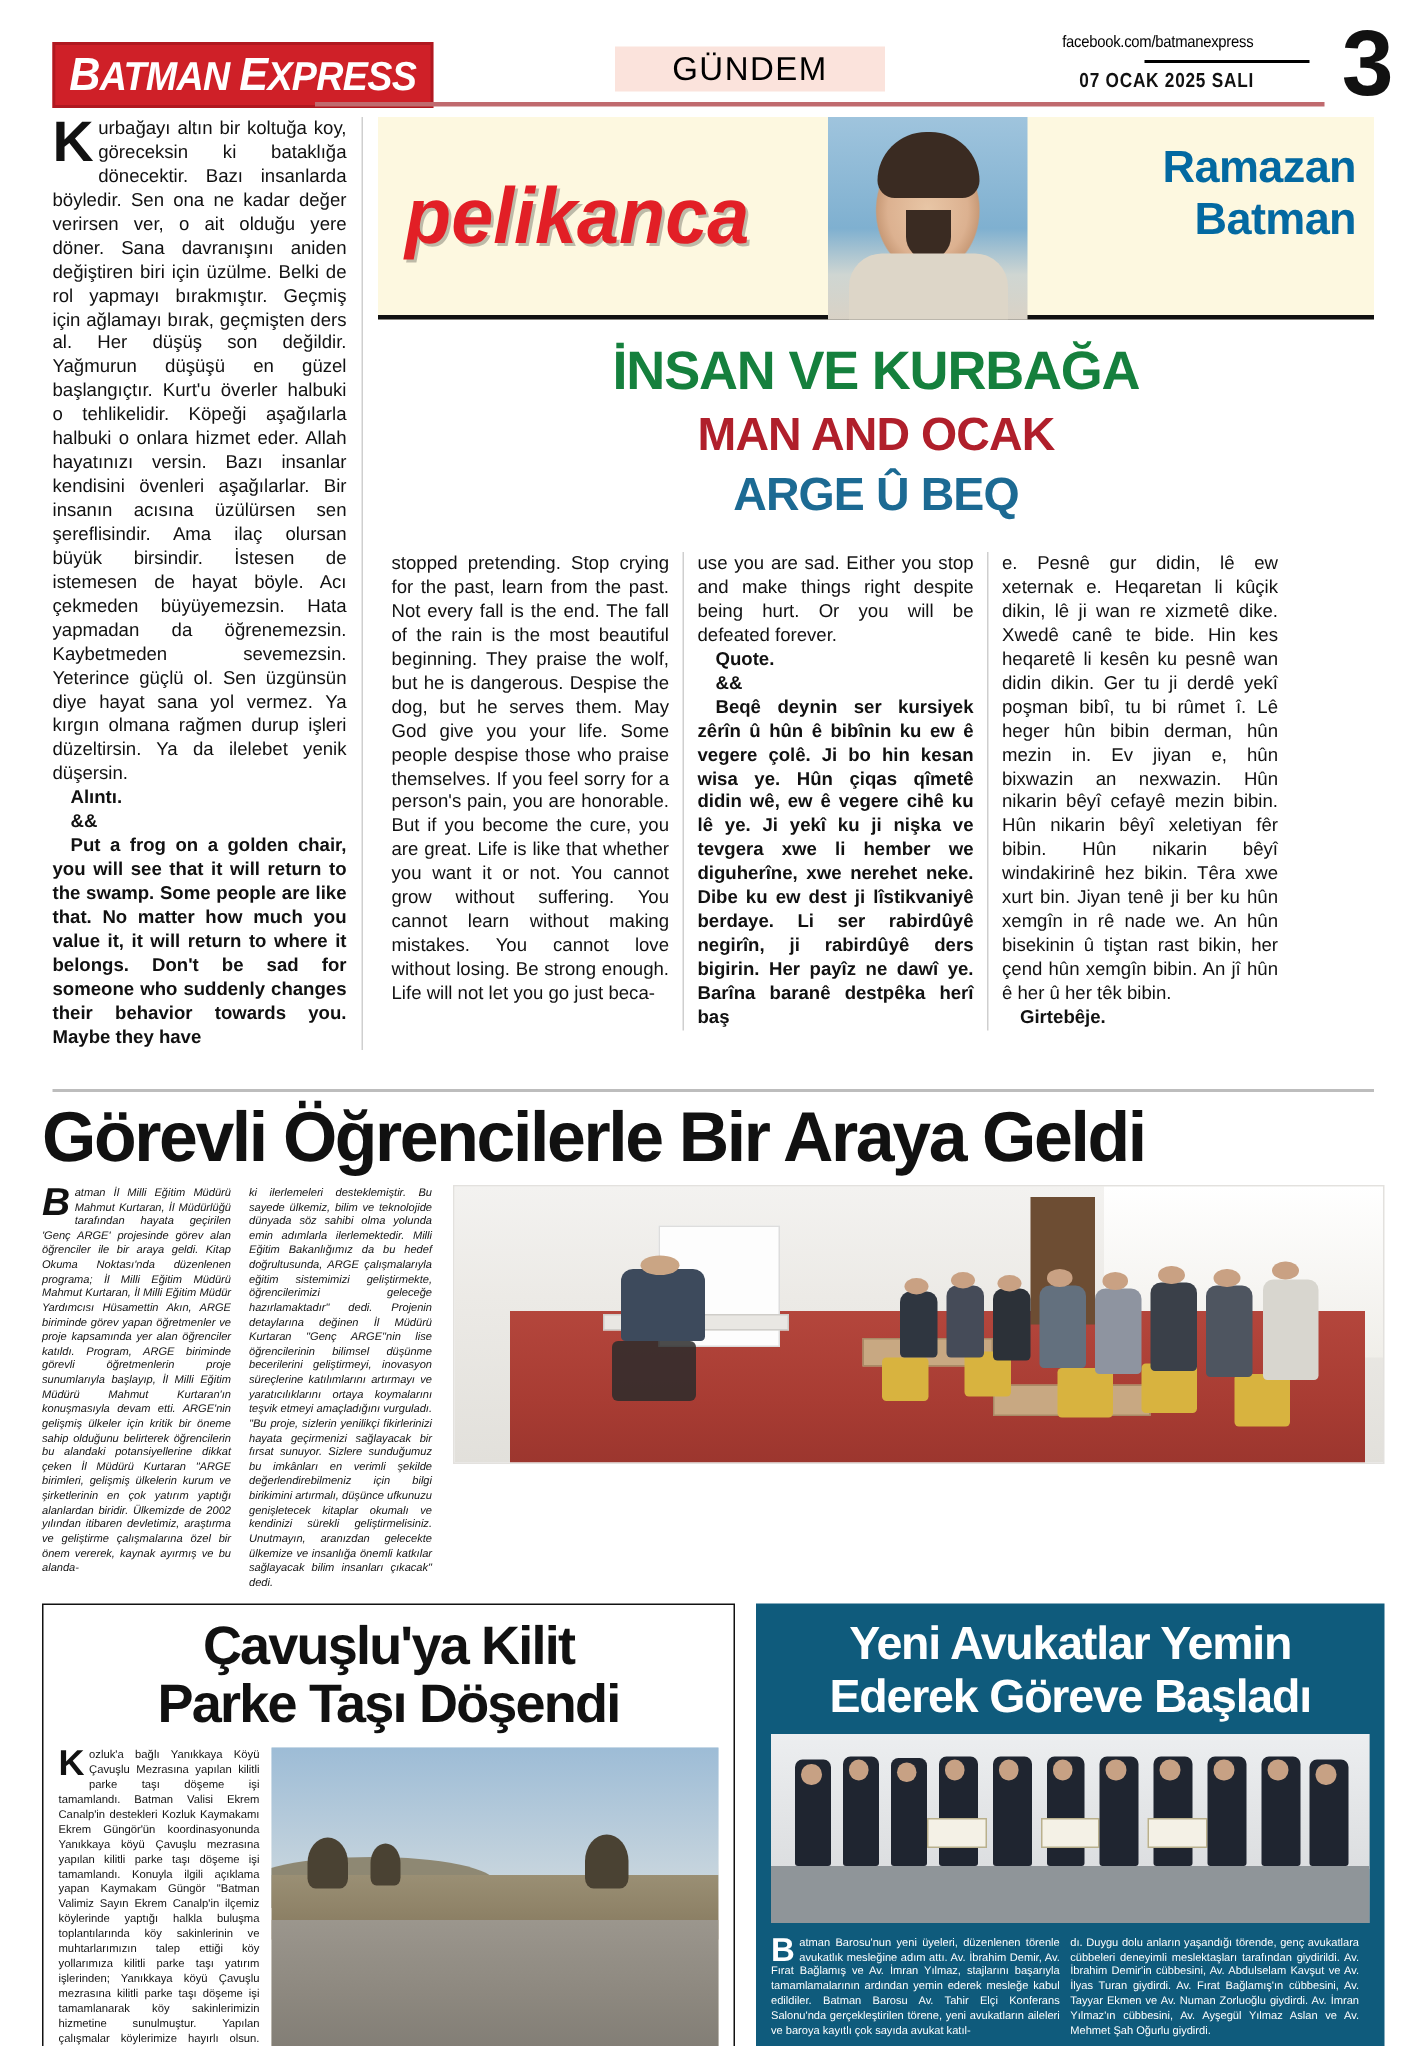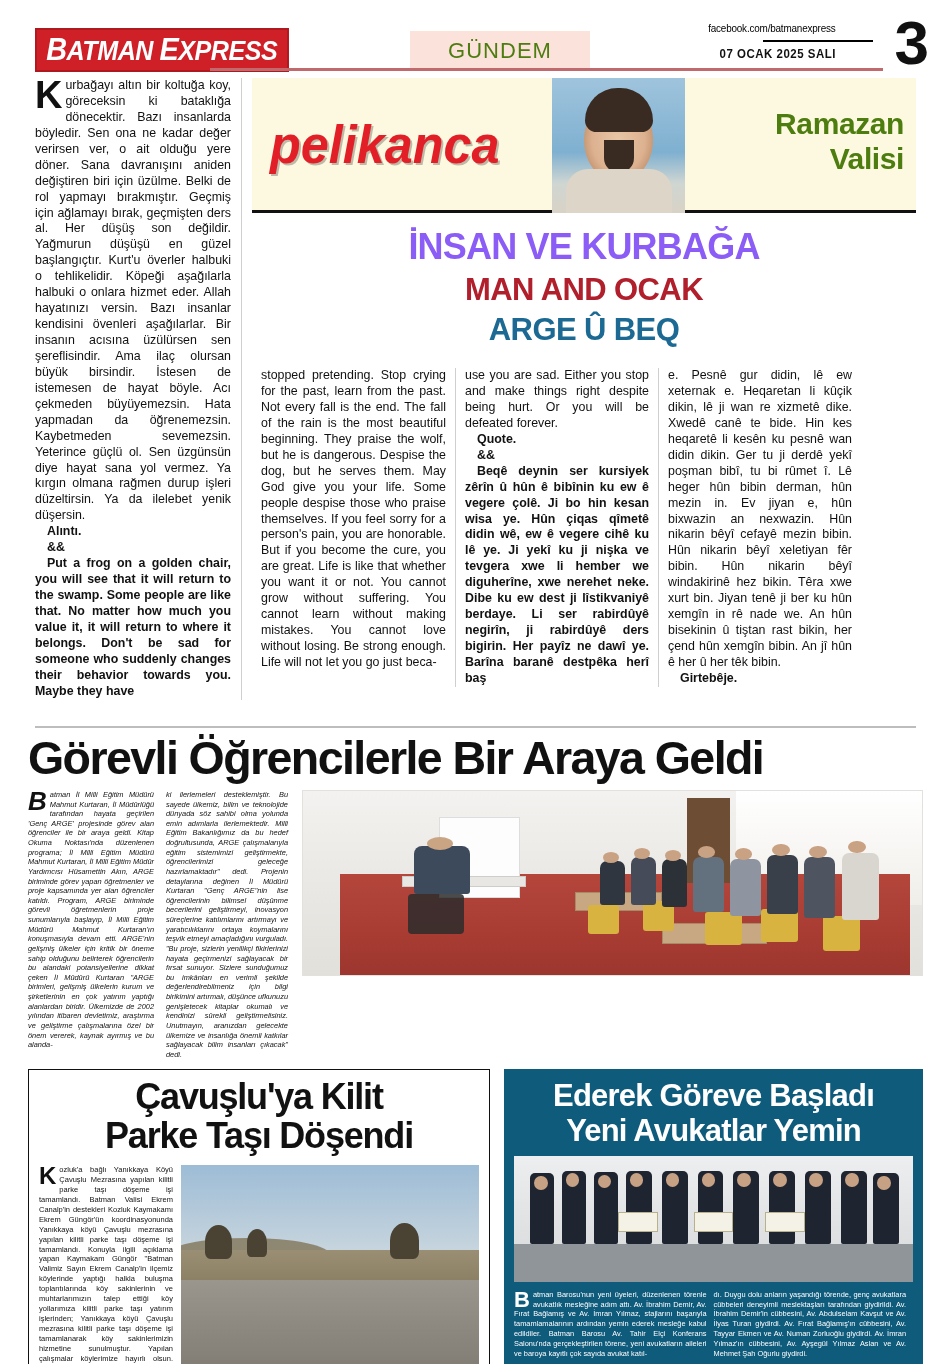--- a/index.html
+++ b/index.html
@@ -23,25 +23,25 @@
     font-family: "Liberation Sans", sans-serif;
     font-weight: bold; font-style: italic;
     font-size: 27px; letter-spacing: -0.5px;
     transform: scaleX(0.93);
     transform-origin: left center;
     line-height: 1;
   }
   .logo-box .cap { font-size: 31px; }
   .gundem-box {
     position:absolute; left: 410px; top: 31px;
-    width: 180px; height: 40px;
+    width: 180px; height: 30px;
     background:#fbe3dc;
     display:flex; align-items:center; justify-content:center;
     font-size: 22px; font-weight: normal; letter-spacing: 1px;
-    color:#4d7c0f;
+    color:#000000;
   }
   .fb-line {
     position:absolute; right: 115px; top: 22px;
     font-size: 11px; color:#000; letter-spacing:-0.2px;
     transform: scaleX(0.9); transform-origin: right center;
   }
   .date-line {
     position:absolute; right: 115px; top: 46px;
     font-size: 13.5px; font-weight: bold; letter-spacing: 0.6px;
     transform: scaleX(0.85); transform-origin: right center;
@@ -92,26 +92,26 @@
   }
   .ph-beard {
     position:absolute; left: 52px; top: 62px; width: 30px; height: 33px;
     background:#3a2b22; border-radius: 0 0 16px 16px;
   }
   .ph-body {
     position:absolute; left: 14px; bottom: 0; width: 106px; height: 44px;
     background:#ddd6c8; border-radius: 22px 22px 0 0;
   }
   .author-name {
-    position:absolute; right: 12px; top: 28px;
+    position:absolute; right: 12px; top: 16px;
     text-align:right; font-weight:bold; font-size: 30px; line-height: 1.18;
-    color:#4d7c0f; letter-spacing:-0.4px;
+    color:#0369a1; letter-spacing:-0.4px;
   }
   .op-head { text-align:center; padding: 14px 0 6px 0; }
-  .op-h1 { font-size: 36px; font-weight:bold; color:#8b5cf6; letter-spacing:-0.8px; line-height:1.1; }
+  .op-h1 { font-size: 36px; font-weight:bold; color:#15803d; letter-spacing:-0.8px; line-height:1.1; }
   .op-h2 { font-size: 31px; font-weight:bold; color:#b01f2b; letter-spacing:-0.6px; line-height:1.25; margin-top:4px; }
   .op-h3 { font-size: 31px; font-weight:bold; color:#1c6a93; letter-spacing:-0.6px; line-height:1.25; margin-top:2px; }
 
   .op-body { display:flex; margin-top: 12px; }
   .op-body .bcol {
     width: 203px; padding: 0 9px; font-size: 12.4px; line-height: 1.285;
     text-align: justify; hyphens: auto;
   }
   .op-body .bcol + .bcol { border-left: 1px solid #cfcfcf; }
   .op-col1-text { font-size: 12.4px; line-height: 1.285; text-align: justify; }
@@ -229,21 +229,21 @@
       <div class="op-right">
         <div class="banner">
           <div class="pelikanca">pelikanca</div>
           <div class="author-photo">
             <div class="ph-hair"></div>
             <div class="ph-beard"></div>
             <div class="ph-body"></div>
           </div>
           <div class="author-name">
             <div>Ramazan</div>
-            <div>Valisi</div>
+            <div>Batman</div>
           </div>
         </div>
 
         <div class="op-head">
           <div class="op-h1">İNSAN VE KURBAĞA</div>
           <div class="op-h2">MAN AND OCAK</div>
           <div class="op-h3">ARGE Û BEQ</div>
         </div>
 
         <div class="op-body">
@@ -324,22 +324,22 @@
           <div class="lsp-road"></div>
           <div class="lsp-tree" style="left:8%;top:28%;width:9%;height:16%"></div>
           <div class="lsp-tree" style="left:22%;top:30%;width:7%;height:13%"></div>
           <div class="lsp-tree" style="left:70%;top:27%;width:10%;height:17%"></div>
         </div>
       </div>
     </div>
 
     <div class="right-story">
       <div class="rs-title">
+        <div>Yeni Avukatlar Yemin</div>
         <div>Ederek Göreve Başladı</div>
-        <div>Yeni Avukatlar Yemin</div>
       </div>
       <div class="rs-photo">
         <div class="rsp-wall"></div>
         <div class="rsp-floor"></div>
         <div class="suit" style="left:4%;width:6%;height:56%"></div>
         <div class="suithead" style="left:5%;top:16%;width:3.4%;height:11%"></div>
         <div class="suit" style="left:12%;width:6%;height:58%"></div>
         <div class="suithead" style="left:13%;top:14%;width:3.4%;height:11%"></div>
         <div class="suit" style="left:20%;width:6%;height:57%"></div>
         <div class="suithead" style="left:21%;top:15%;width:3.4%;height:11%"></div>

